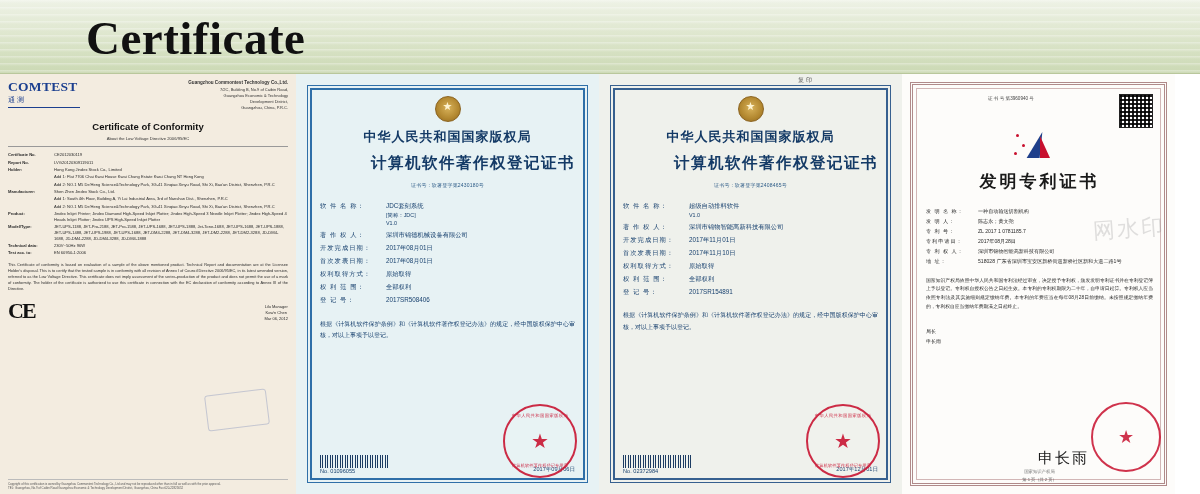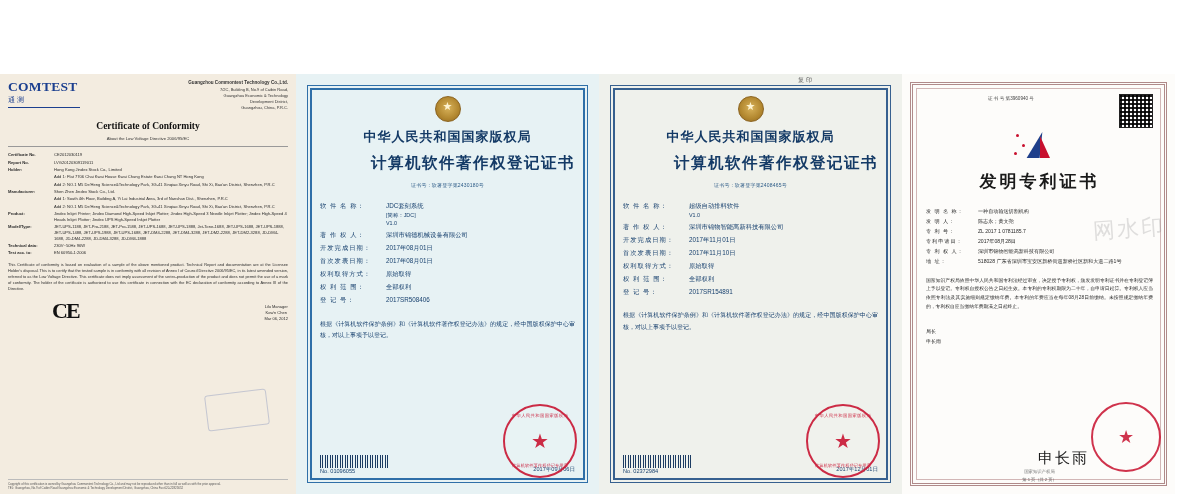--- a/index.html
+++ b/index.html
@@ -81,41 +81,40 @@
     font-size: 7px;
     color: #1b3f8f;
     letter-spacing: 2px;
     margin-top: 1px;
   }
   .c1-logo-rule { width: 72px; height: 1px; background: #1b3f8f; margin-top: 2px; }
   .c1-addr { flex: 1; text-align: right; font-size: 4px; line-height: 1.5; color: #333; }
   .c1-addr b { font-size: 4.6px; }
   .c1-title {
     text-align: center;
-    font-family: Liberation Serif, serif;
+    font-family: Liberation Sans, sans-serif;
     font-weight: bold;
     font-size: 9.5px;
     color: #111;
     margin-top: 9px;
   }
   .c1-sub { text-align: center; font-size: 4.2px; margin-top: 3px; color: #333; }
   .c1-rule { height: 1px; background: #999; margin: 4px 0 5px 0; }
   .c1-field { display: flex; margin-bottom: 1.5px; }
   .c1-label { width: 46px; flex: none; font-weight: bold; }
   .c1-val { flex: 1; }
   .c1-body { margin-top: 6px; text-align: justify; font-size: 3.9px; line-height: 1.55; }
   .c1-sign { margin-top: 8px; display: flex; align-items: flex-end; }
   .c1-ce {
     font-family: "Liberation Serif", serif;
     font-size: 22px;
     font-weight: bold;
     color: #111;
     letter-spacing: -2px;
     line-height: 22px;
-    margin-left: 44px;
   }
   .c1-sign-right { margin-left: auto; text-align: center; font-size: 4px; line-height: 1.5; }
   .c1-stamp {
     position: absolute;
     right: 28px; bottom: 66px;
     width: 62px; height: 36px;
     border: 1px solid rgba(40,70,160,0.45);
     border-radius: 3px;
     transform: rotate(-7deg);
     opacity: 0.5;
@@ -349,20 +348,24 @@
     letter-spacing: 2px;
     transform: rotate(-4deg);
     white-space: nowrap;
   }
 </style>
 </head>
 <body>
 
 <div class="page">
 
+  <div class="banner">
+    <div class="banner-strip"></div>
+    <div class="banner-title">Certificate</div>
+  </div>
 
   <div class="cert-row">
 
     <div class="cert c1">
       <div class="c1-head">
         <div class="c1-logo-box">
           <div class="c1-logo">COMTEST</div>
           <div class="c1-logo-cn">通测</div>
           <div class="c1-logo-rule"></div>
         </div>

